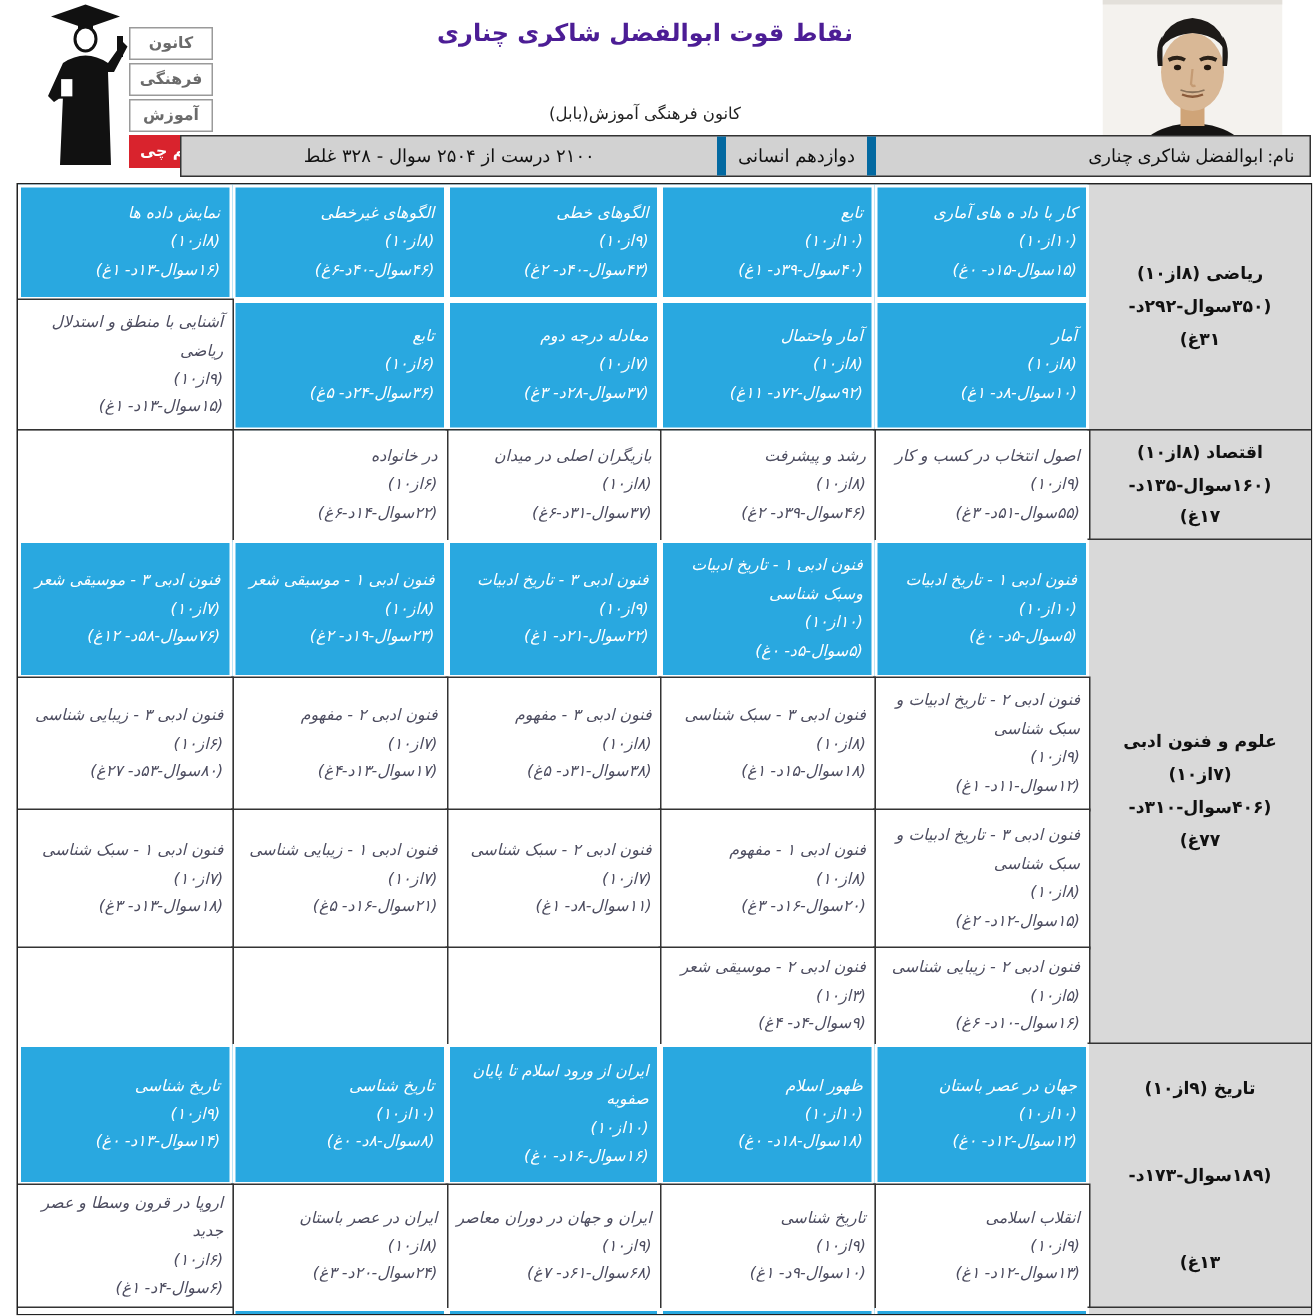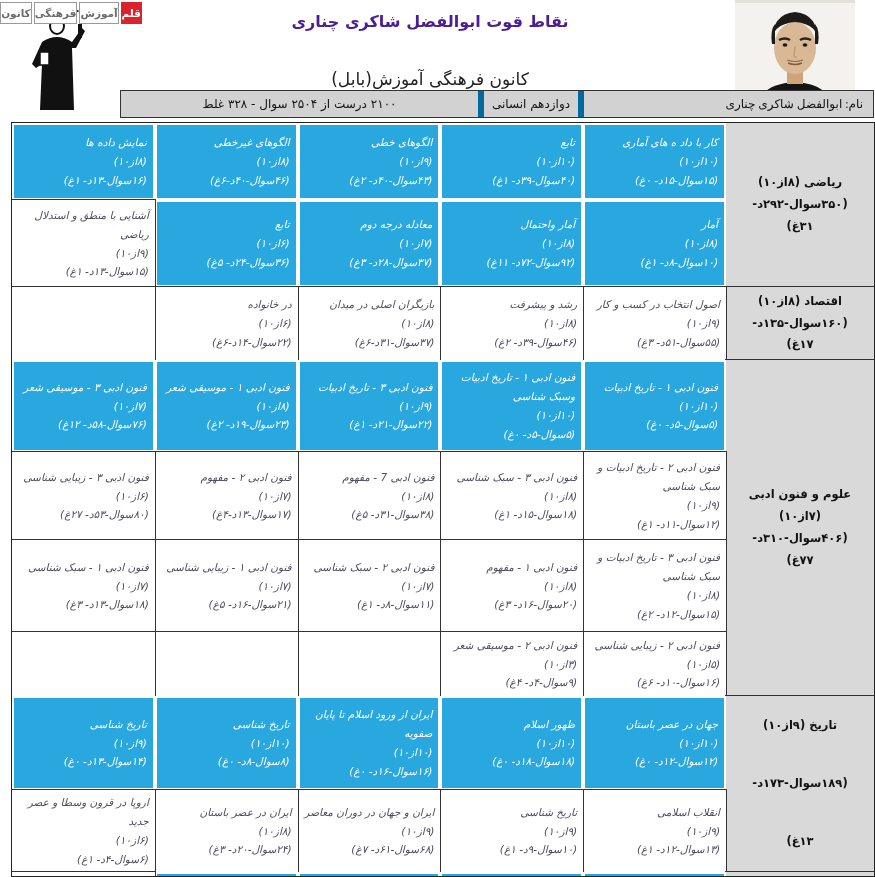--- a/index.html
+++ b/index.html
@@ -2,26 +2,26 @@
 <html lang="fa" dir="rtl"><head>
 <meta charset="utf-8">
 <style>
   html,body{margin:0;padding:0;background:#fff;}
   #page{position:relative;width:875px;height:877px;background:#fff;overflow:hidden;
         font-family:"DejaVu Sans",sans-serif;direction:rtl;}
 
   
   #title-block{position:absolute;left:150px;top:12px;width:560px;text-align:center;}
   #page-title{font-size:16px;font-weight:bold;color:#4c1d95;}
-  #page-subtitle{margin-top:38px;font-size:17px;color:#222;}
+  #page-subtitle{margin-top:38px;font-size:11px;color:#222;}
 
   
   #logo{position:absolute;left:28px;top:2px;width:116px;height:112px;display:flex;direction:ltr;}
   #logo-figure{width:58px;height:112px;}
-  #logo-boxes{display:flex;flex-direction:row;justify-content:flex-end;gap:2px;width:56px;padding-bottom:2px;}
+  #logo-boxes{display:flex;flex-direction:column;justify-content:flex-end;gap:2px;width:56px;padding-bottom:2px;}
   .logo-box{border:1px solid #9a9a9a;background:#fff;color:#6b6b6b;font-size:10.5px;font-weight:bold;
             text-align:center;line-height:20px;height:20px;direction:rtl;}
   .logo-box.brand{background:#d9232d;border-color:#d9232d;color:#fff;}
 
   
   #photo{position:absolute;left:735px;top:0;width:120px;height:114px;}
 
   
   #info-bar{position:absolute;left:120px;top:90px;width:754px;height:28px;display:flex;
             background:#d2d2d2;border:1px solid #333;box-sizing:border-box;font-size:12px;color:#111;}
@@ -218,21 +218,21 @@
           <div class="cl-t">فنون ادبی ۲ - تاریخ ادبیات و سبک شناسی</div>
           <div class="cl-s">(۹از۱۰)</div>
           <div class="cl-q">(۱۲سوال-۱۱د- ۱غ)</div>
         </div>
         <div class="cell">
           <div class="cl-t">فنون ادبی ۳ - سبک شناسی</div>
           <div class="cl-s">(۸از۱۰)</div>
           <div class="cl-q">(۱۸سوال-۱۵د- ۱غ)</div>
         </div>
         <div class="cell">
-          <div class="cl-t">فنون ادبی 7 - مفهوم</div>
+          <div class="cl-t">فنون ادبی ۳ - مفهوم</div>
           <div class="cl-s">(۸از۱۰)</div>
           <div class="cl-q">(۳۸سوال-۳۱د- ۵غ)</div>
         </div>
         <div class="cell">
           <div class="cl-t">فنون ادبی ۲ - مفهوم</div>
           <div class="cl-s">(۷از۱۰)</div>
           <div class="cl-q">(۱۷سوال-۱۳د-۴غ)</div>
         </div>
         <div class="cell">
           <div class="cl-t">فنون ادبی ۳ - زیبایی شناسی</div>

